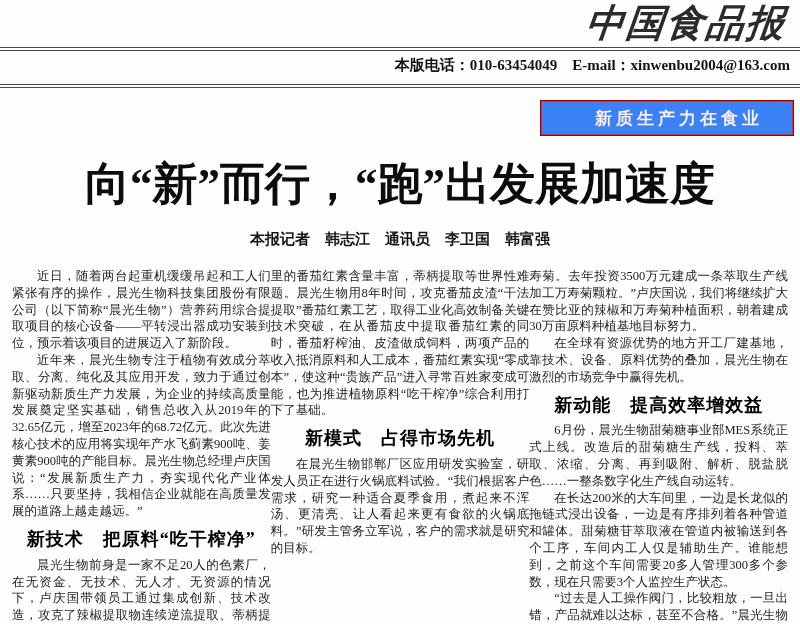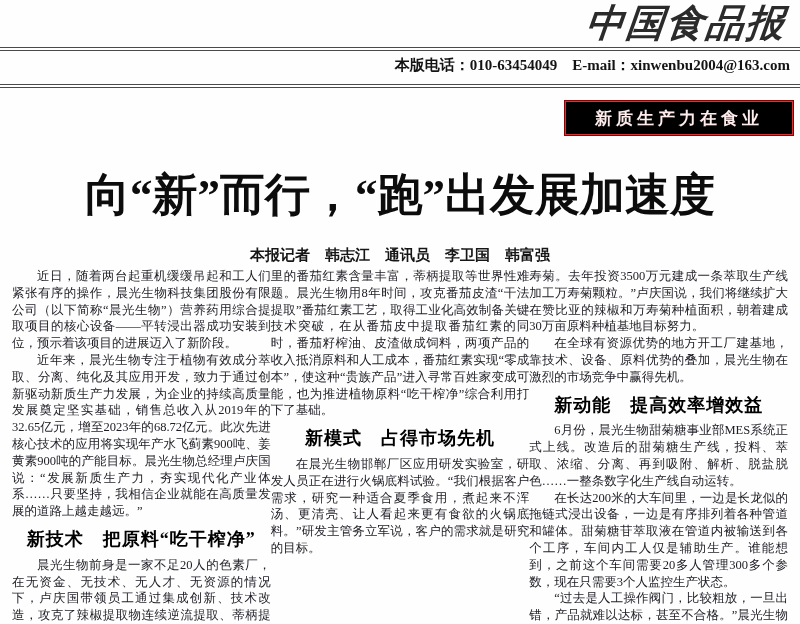--- a/index.html
+++ b/index.html
@@ -30,35 +30,35 @@
   .rule-bottom{top:84px;}
   .contact{
     position:absolute;top:56px;right:10px;
     font-size:15px;font-weight:bold;color:#141414;
     white-space:nowrap;
     font-family:"Liberation Serif","DejaVu Serif",serif;
   }
   .badge{
     position:absolute;top:100px;right:6px;
     width:228px;height:34px;
-    background:#000000;
+    background:#3b82f6;
     border:1px solid #8c0203;
     box-shadow:inset 0 0 0 1px #d53435;
     display:flex;align-items:center;justify-content:center;
-    color:#ffecec;font-size:17px;font-weight:bold;letter-spacing:4px;
+    color:#ffecec;font-size:17px;font-weight:bold;letter-spacing:4px;padding-left:24px;
   }
   .headline{
     position:absolute;top:152px;left:0;right:0;
-    margin:11px;text-align:center;
+    margin:0;text-align:center;
     font-size:45px;line-height:1.45;font-weight:bold;color:#0c0c0c;
     letter-spacing:0px;white-space:nowrap;
   }
   .byline{
     position:absolute;top:230px;left:0;right:0;
-    margin:16px;text-align:center;
+    margin:0;text-align:center;
     font-size:15px;font-weight:bold;color:#161616;
   }
   .columns{
     position:absolute;top:268px;left:12px;right:12px;bottom:0;
     display:flex;overflow:hidden;
   }
   .col{
     flex:1 1 0;min-width:0;
     text-align:justify;
     font-size:12.5px;line-height:16.8px;

